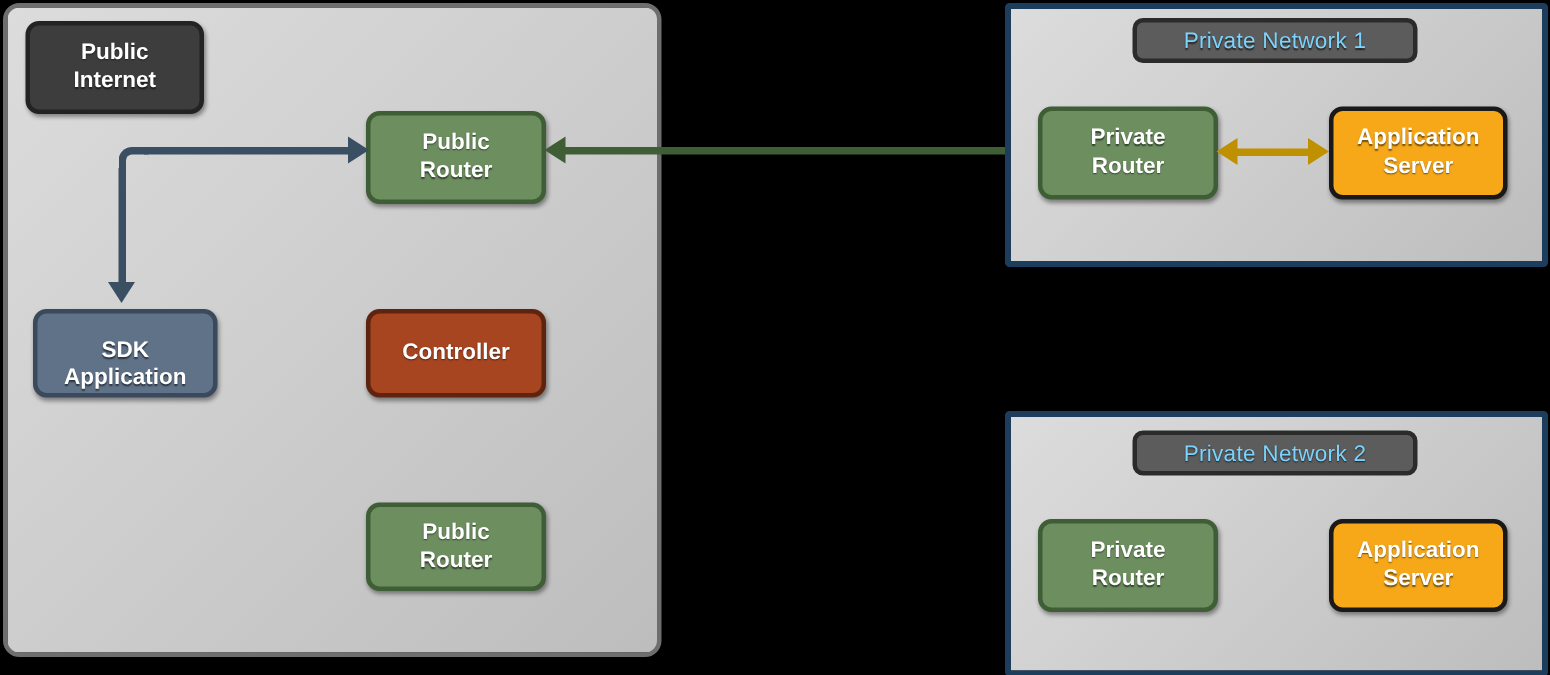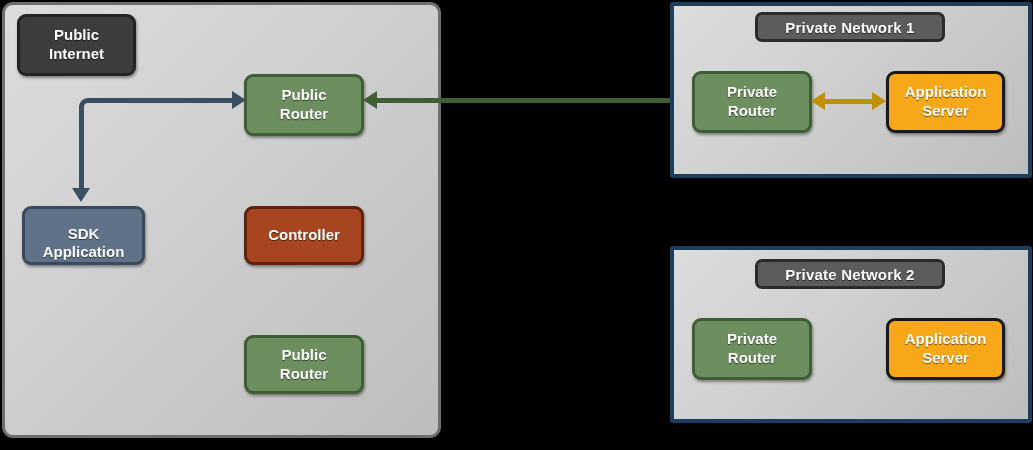--- a/index.html
+++ b/index.html
@@ -39,36 +39,36 @@
     border-radius: 3px;
   }
   .panel-private-1 {
     left: 670px;
     top: 2px;
     width: 362px;
     height: 176px;
   }
   .panel-private-2 {
     left: 670px;
-    top: 246px;
+    top: 274px;
     width: 362px;
     height: 177px;
     padding-left: 17px;
   }
 
   
   .net-badge {
     position: absolute;
     box-sizing: border-box;
     background: #5c5c5c;
     border: 3px solid #2b2b2b;
     border-radius: 7px;
-    color: #ffffff;
+    color: #7dd3fc;
     font-size: 15px;
-    font-weight: bold;
+    font-weight: normal;
     display: flex;
     align-items: center;
     justify-content: center;
     text-shadow: 0 1px 1px rgba(0,0,0,0.65);
     letter-spacing: 0.2px;
   }
 
   
   .node {
     position: absolute;

